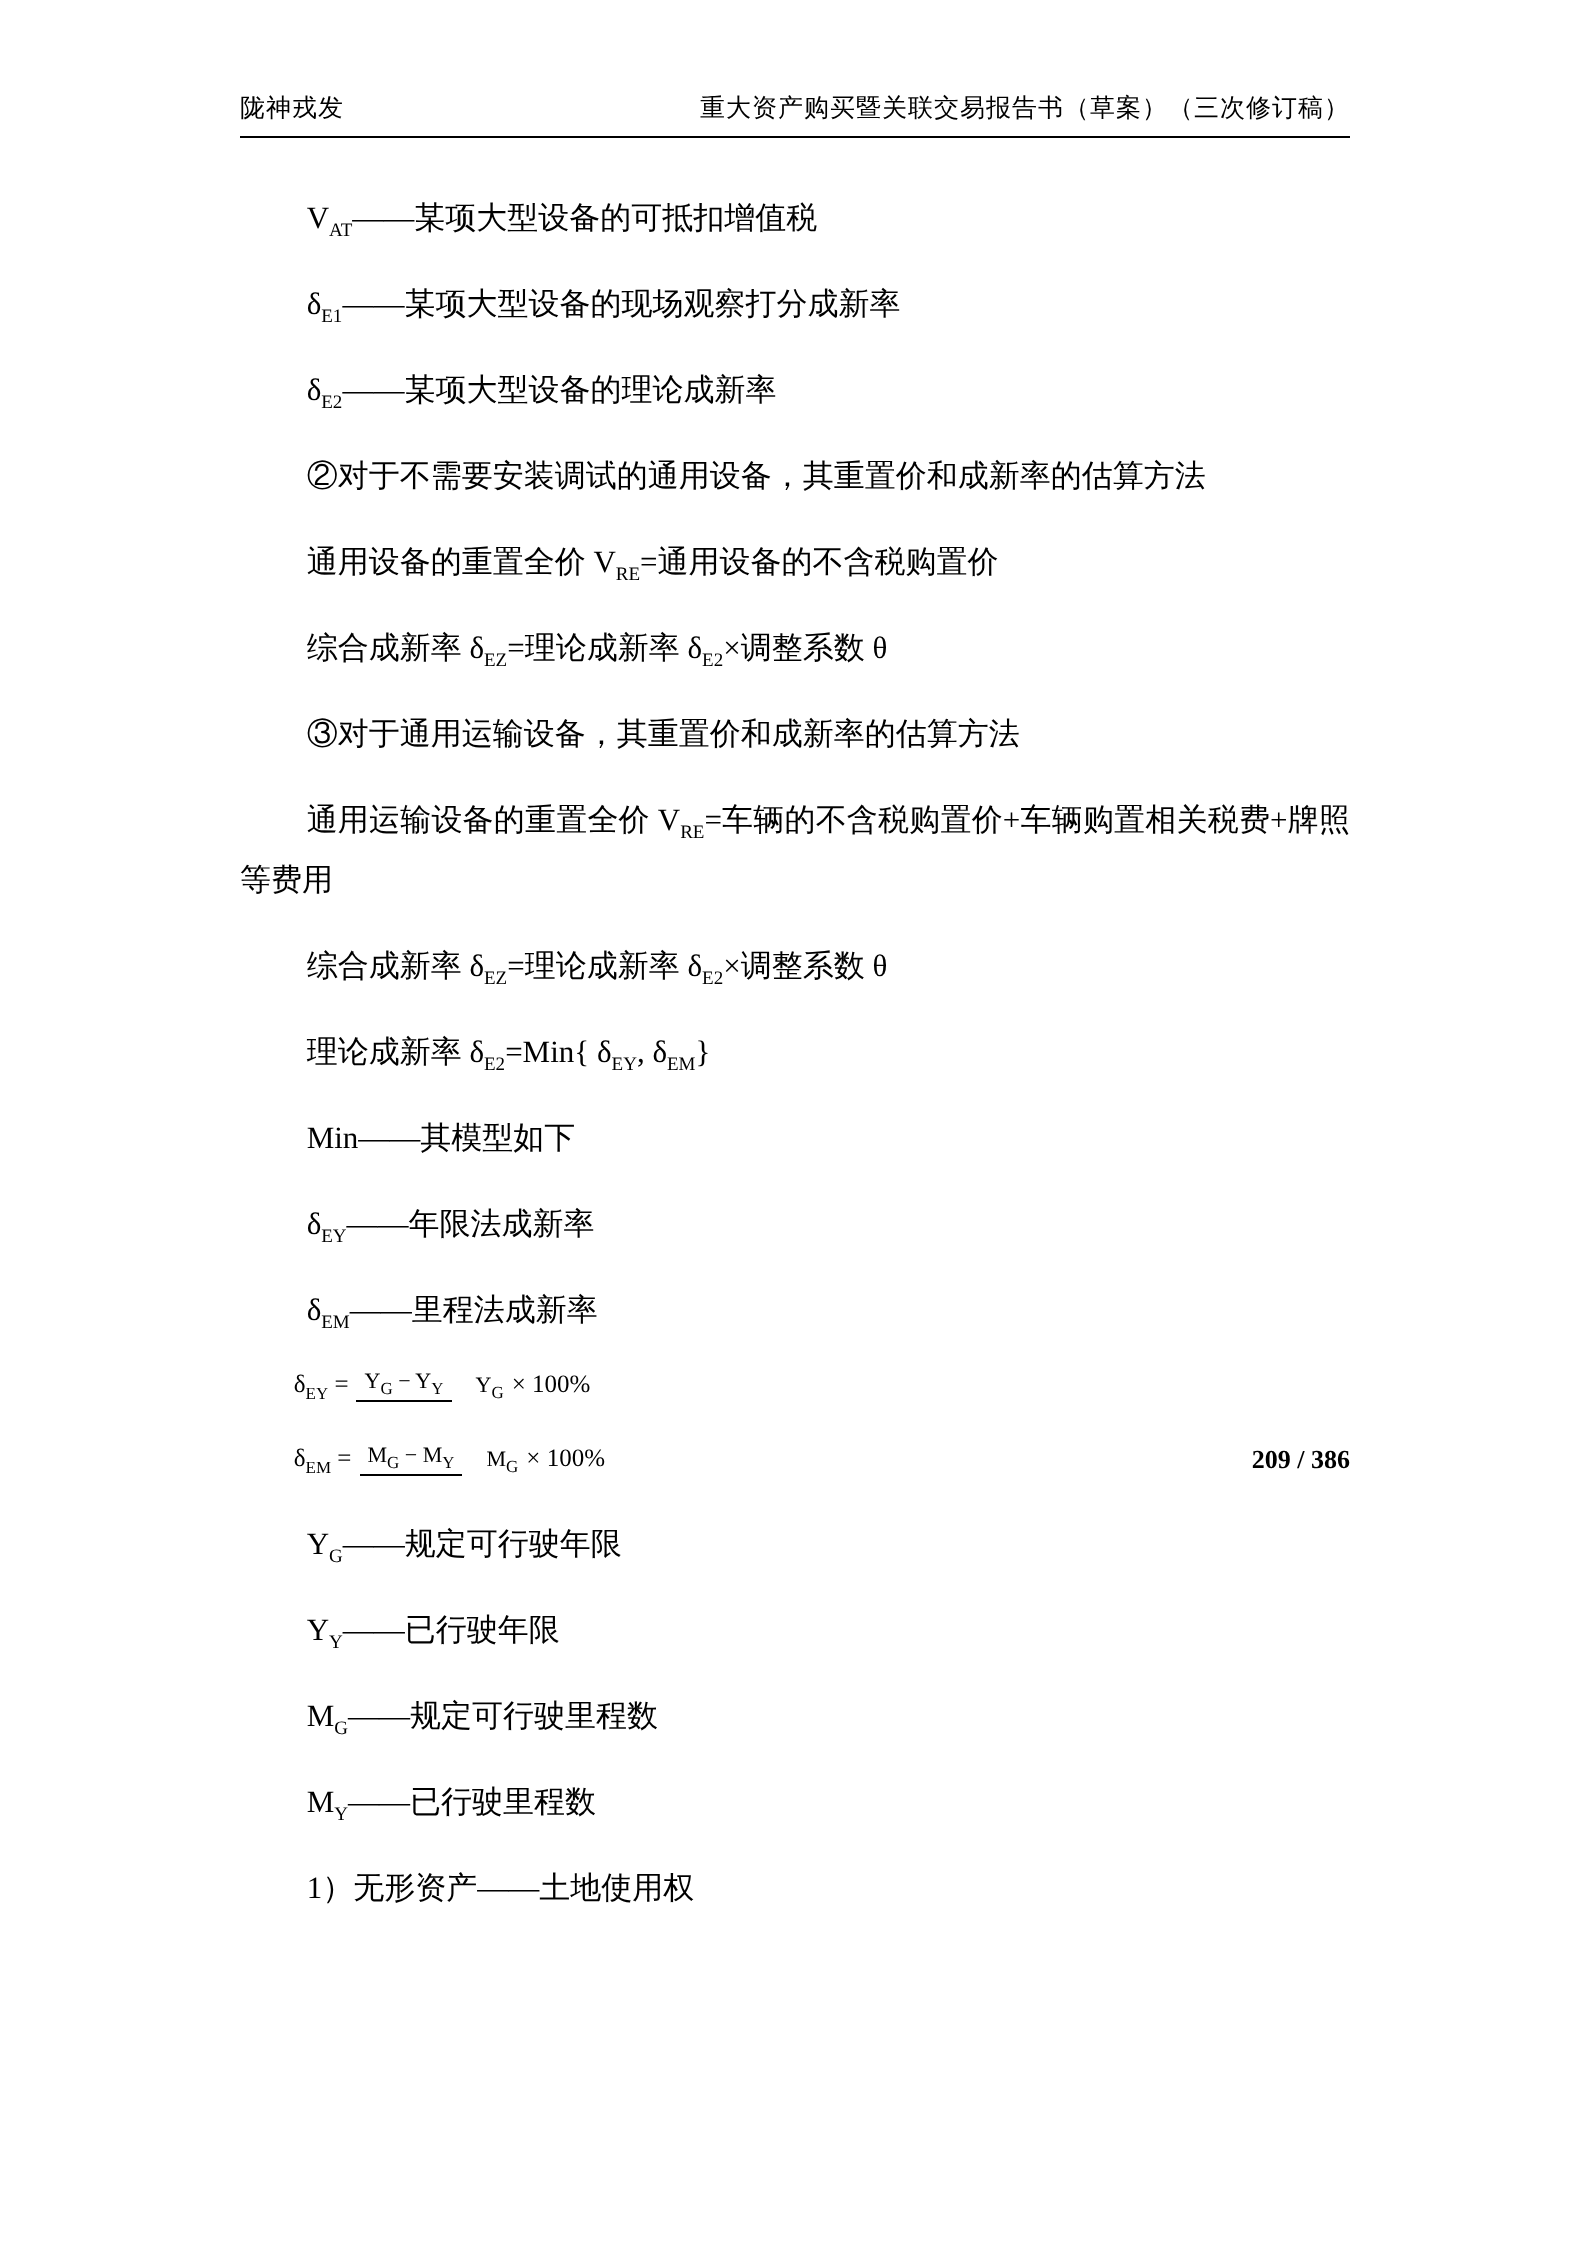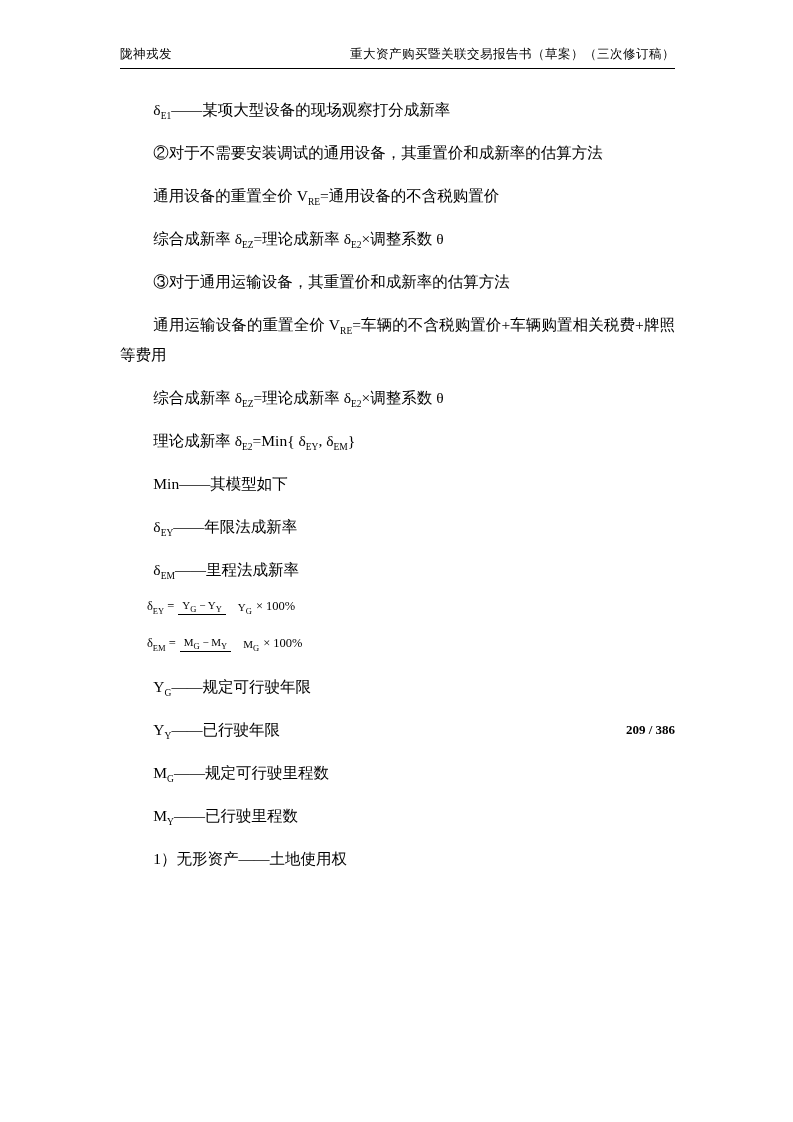--- a/index.html
+++ b/index.html
@@ -41,21 +41,23 @@
 </head>
 <body>
 
 <div class="page">
   <div class="header">
     <span class="hdr-left">陇神戎发</span>
     <span class="hdr-right">重大资产购买暨关联交易报告书（草案）（三次修订稿）</span>
   </div>
 
   <div class="body-content">
+      <p class="para">V<sub>AT</sub>——某项大型设备的可抵扣增值税</p>
       <p class="para">δ<sub>E1</sub>——某项大型设备的现场观察打分成新率</p>
+      <p class="para">δ<sub>E2</sub>——某项大型设备的理论成新率</p>
       <p class="para">②对于不需要安装调试的通用设备，其重置价和成新率的估算方法</p>
       <p class="para">通用设备的重置全价 V<sub>RE</sub>=通用设备的不含税购置价</p>
       <p class="para">综合成新率 δ<sub>EZ</sub>=理论成新率 δ<sub>E2</sub>×调整系数 θ</p>
       <p class="para">③对于通用运输设备，其重置价和成新率的估算方法</p>
       <p class="para">通用运输设备的重置全价 V<sub>RE</sub>=车辆的不含税购置价+车辆购置相关税费+牌照等费用</p>
       <p class="para">综合成新率 δ<sub>EZ</sub>=理论成新率 δ<sub>E2</sub>×调整系数 θ</p>
       <p class="para">理论成新率 δ<sub>E2</sub>=Min{ δ<sub>EY</sub>, δ<sub>EM</sub>}</p>
       <p class="para">Min——其模型如下</p>
       <p class="para">δ<sub>EY</sub>——年限法成新率</p>
       <p class="para">δ<sub>EM</sub>——里程法成新率</p>

